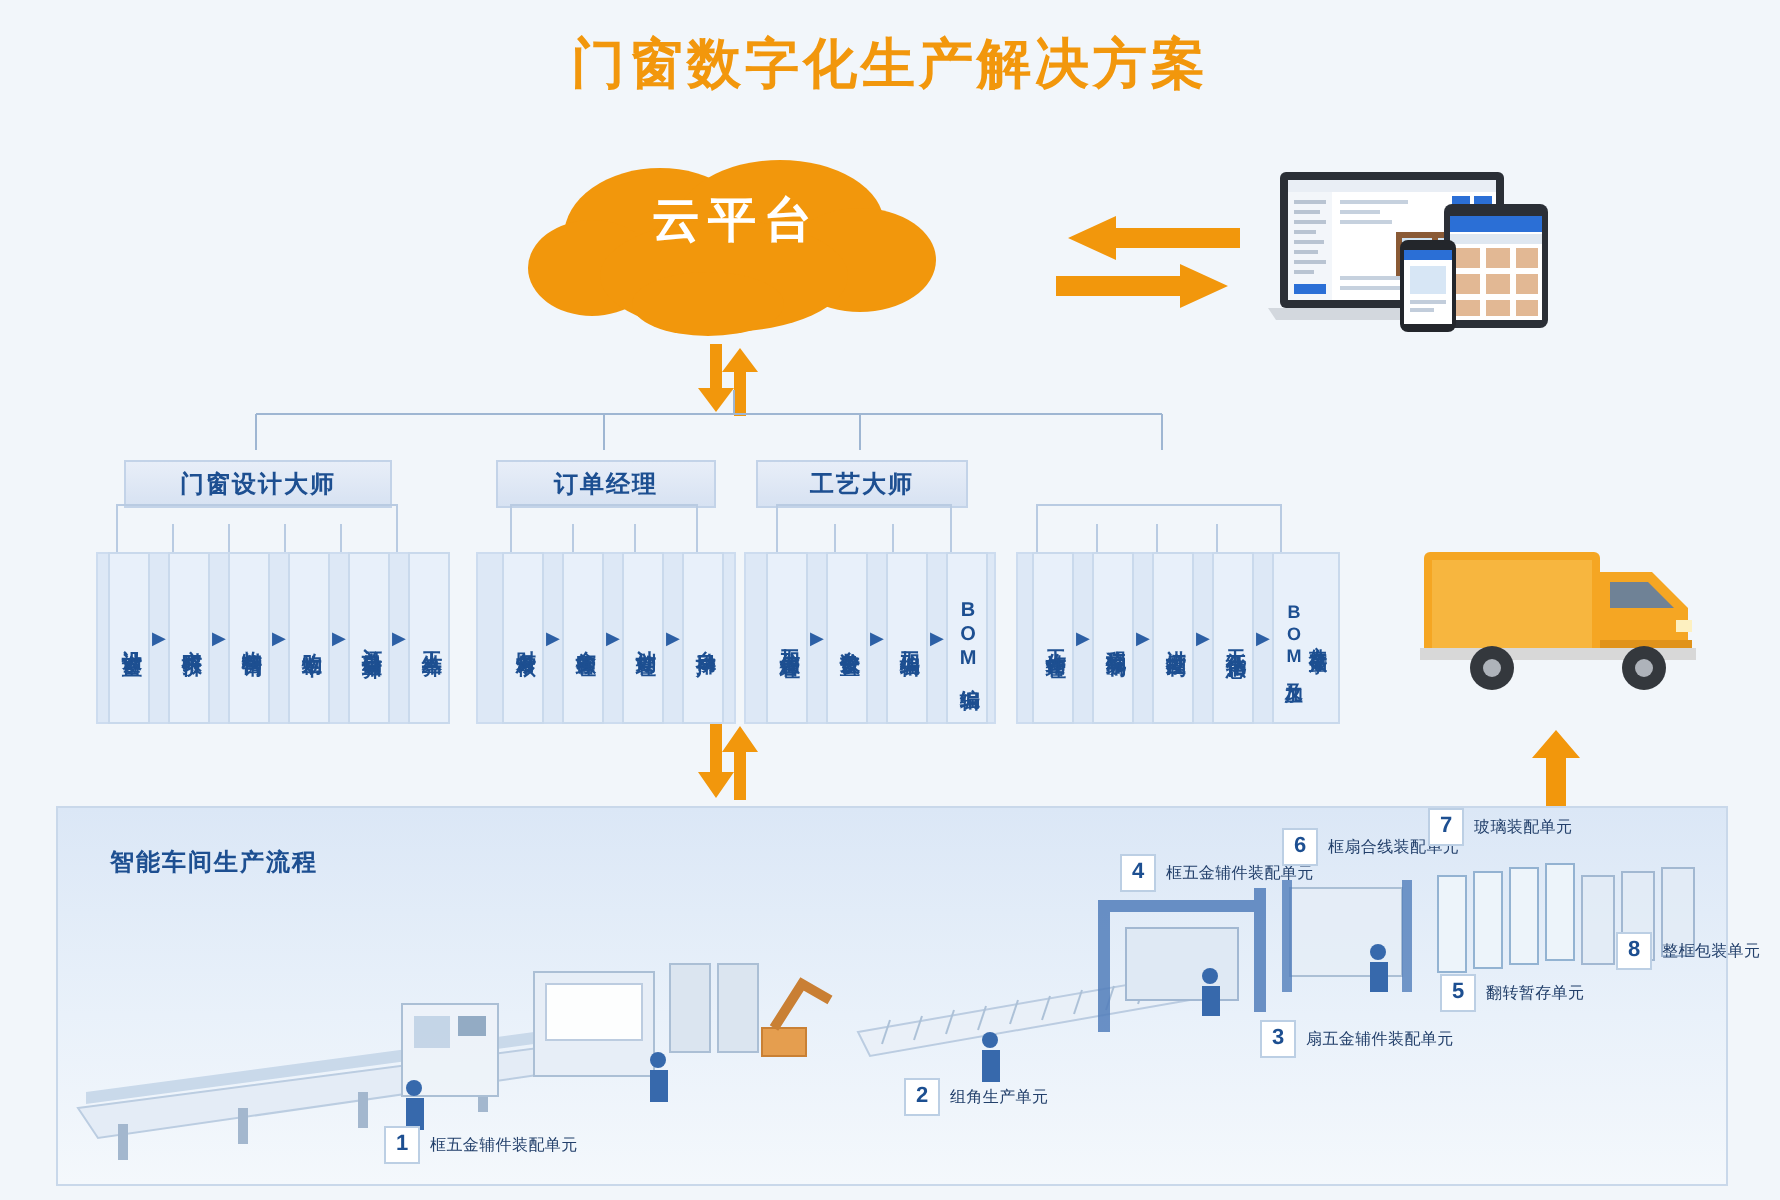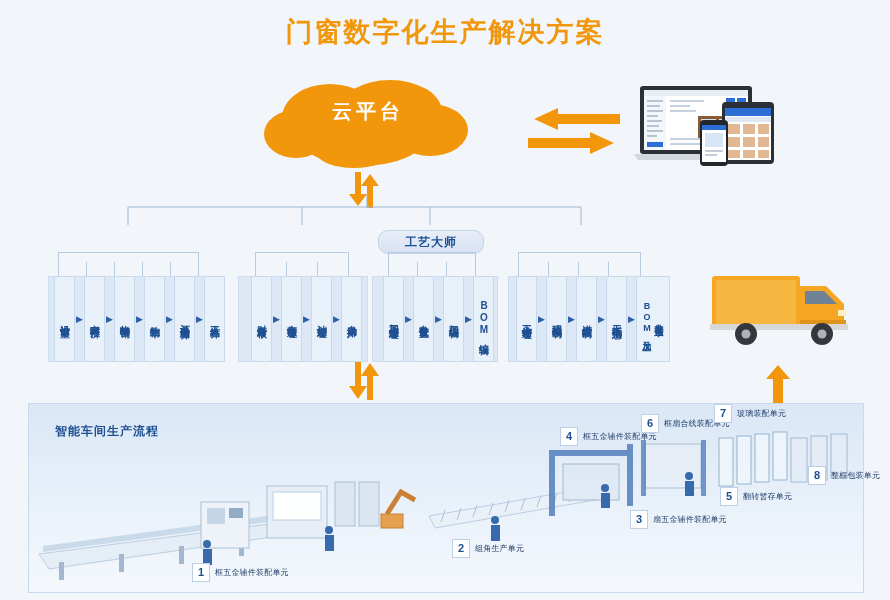--- a/index.html
+++ b/index.html
@@ -15,21 +15,21 @@
     position:absolute;left:0;top:14px;width:890px;text-align:center;
     color:#f2970c;font-size:27px;font-weight:bold;letter-spacing:2px;
   }
 
   
   .cloud-wrap{position:absolute;left:262px;top:78px;width:212px;height:92px;}
   .cloud-wrap svg{position:absolute;left:0;top:0;}
   .cloud-text{
     position:absolute;left:0;top:20px;width:212px;text-align:center;color:#fff;
   }
-  .cloud-cn{font-size:20px;font-weight:bold;letter-spacing:4px;line-height:26px;}
+  .cloud-cn{font-size:24px;font-weight:bold;letter-spacing:4px;line-height:26px;}
   .cloud-en{font-size:15px;font-weight:bold;letter-spacing:.3px;line-height:20px;}
 
   
   .arrow-updown{position:absolute;left:347px;top:172px;width:40px;height:36px;}
   .arrow-updown2{position:absolute;left:347px;top:362px;width:40px;height:38px;}
   .arrow-lr{position:absolute;left:528px;top:108px;width:92px;height:48px;}
   .arrow-truck{position:absolute;left:765px;top:365px;width:26px;height:42px;}
 
   
   .conn{position:absolute;left:0;top:195px;width:890px;height:40px;}
@@ -191,20 +191,21 @@
         <line x1="367" y1="0" x2="367" y2="12"></line>
         <line x1="128" y1="12" x2="581" y2="12"></line>
         <line x1="128" y1="12" x2="128" y2="30"></line>
         <line x1="302" y1="12" x2="302" y2="30"></line>
         <line x1="430" y1="12" x2="430" y2="30"></line>
         <line x1="581" y1="12" x2="581" y2="30"></line>
       </g>
     </svg>
   </div>
 
+  <div class="mod-head" style="left:62px;top:230px;width:132px;">门窗设计大师</div>
   <div class="mod-body" style="left:48px;top:276px;width:160px;height:84px;">
     <div class="chips" style="left:5px;top:0;">
       <div class="chip" style="width:19px;">
           <span class="vtxt">设计窗型</span>
         </div>
       <div class="chip-arrow">▶</div>
       <div class="chip" style="width:19px;">
           <span class="vtxt">实时报价</span>
         </div>
       <div class="chip-arrow">▶</div>
@@ -226,20 +227,21 @@
     </div>
   </div>
   <div class="tick" style="left:58px;top:252px;height:24px;"></div>
   <div class="tick" style="left:86px;top:262px;height:14px;"></div>
   <div class="tick" style="left:114px;top:262px;height:14px;"></div>
   <div class="tick" style="left:142px;top:262px;height:14px;"></div>
   <div class="tick" style="left:170px;top:262px;height:14px;"></div>
   <div class="tick" style="left:198px;top:252px;height:24px;"></div>
   <div class="tick" style="left:58px;top:252px;width:140px;height:1px;"></div>
 
+  <div class="mod-head" style="left:248px;top:230px;width:108px;">订单经理</div>
   <div class="mod-body" style="left:238px;top:276px;width:128px;height:84px;">
     <div class="chips" style="left:12px;top:0;">
       <div class="chip" style="width:19px;">
           <span class="vtxt">财务审核</span>
         </div>
       <div class="chip-arrow">▶</div>
       <div class="chip" style="width:19px;">
           <span class="vtxt">余额管理</span>
         </div>
       <div class="chip-arrow">▶</div>
@@ -251,21 +253,21 @@
           <span class="vtxt">自动排产</span>
         </div>
     </div>
   </div>
   <div class="tick" style="left:255px;top:252px;height:24px;"></div>
   <div class="tick" style="left:286px;top:262px;height:14px;"></div>
   <div class="tick" style="left:317px;top:262px;height:14px;"></div>
   <div class="tick" style="left:348px;top:252px;height:24px;"></div>
   <div class="tick" style="left:255px;top:252px;width:93px;height:1px;"></div>
 
-  <div class="mod-head" style="left:378px;top:230px;width:104px;border-radius:10px;">工艺大师</div>
+  <div class="mod-head" style="left:378px;top:230px;width:104px;">工艺大师</div>
   <div class="mod-body" style="left:372px;top:276px;width:124px;height:84px;">
     <div class="chips" style="left:10px;top:0;">
       <div class="chip" style="width:19px;">
           <span class="vtxt">加工信息管理</span>
         </div>
       <div class="chip-arrow">▶</div>
       <div class="chip" style="width:19px;">
           <span class="vtxt">参数设置</span>
         </div>
       <div class="chip-arrow">▶</div>

